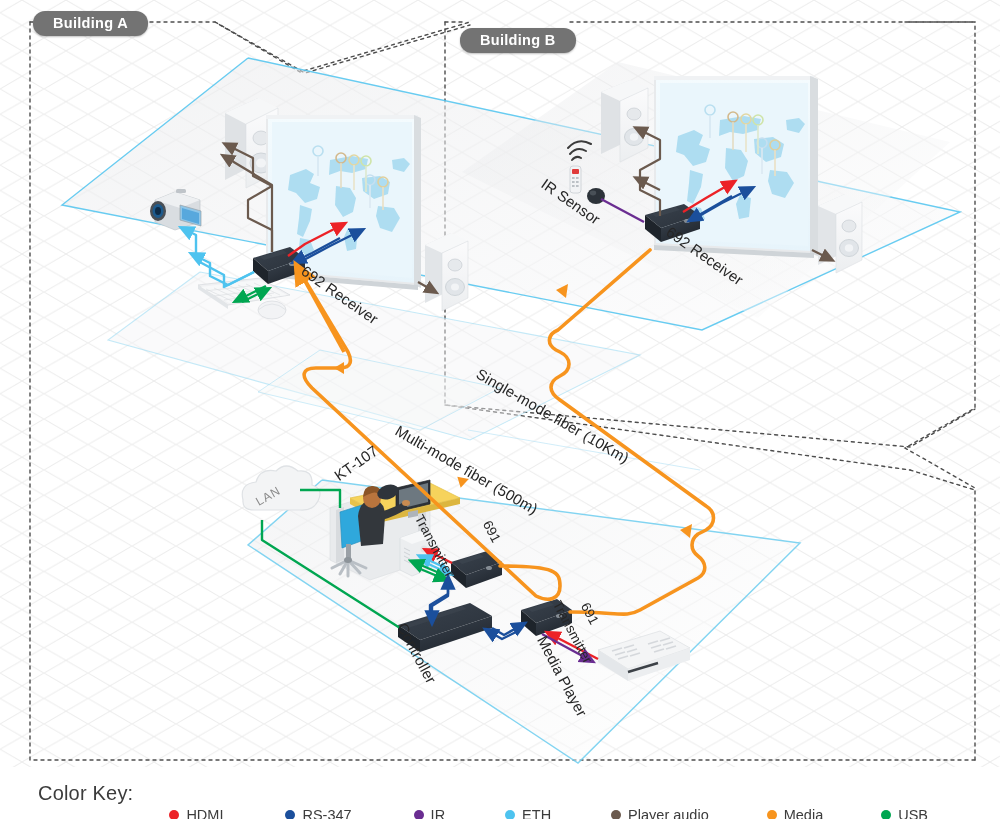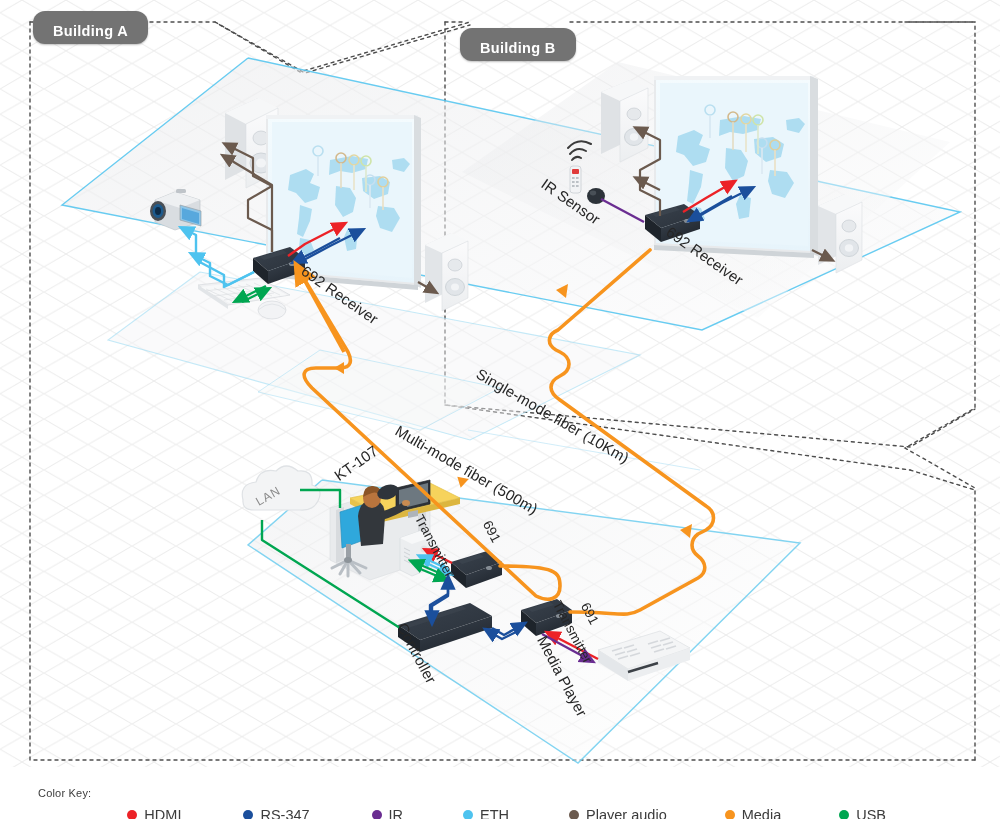--- a/index.html
+++ b/index.html
@@ -11,21 +11,21 @@
   }
   #stage{position:absolute;inset:0;width:1000px;height:819px;}
   svg.layer{position:absolute;left:0;top:0;width:1000px;height:819px;overflow:visible;}
 
   
   #colorkey{
     position:absolute;left:0;bottom:0;width:1000px;height:52px;
     display:flex;align-items:center;background:#fff;z-index:40;
   }
   #colorkey .ck-title{
-    margin-left:38px;font-size:11px;color:#3c3c3c;letter-spacing:.2px;
+    margin-left:38px;font-size:20px;color:#3c3c3c;letter-spacing:.2px;
   }
   #colorkey .ck-list{display:flex;align-items:center;margin-left:36px;}
   #colorkey .ck-item{display:flex;align-items:center;font-size:14.5px;color:#3c3c3c;margin-top:44px;}
   #colorkey .ck-dot{
     width:10px;height:10px;border-radius:50%;margin-right:7px;display:inline-block;
   }
   
   .ck-i0{margin-left:0}
   .ck-i1{margin-left:62px}
   .ck-i2{margin-left:62px}
@@ -37,21 +37,21 @@
   .label{
     position:absolute;font-size:15px;color:#262626;white-space:nowrap;
     letter-spacing:.1px;z-index:30;pointer-events:none;
   }
   .label.sm{font-size:13.5px;}
 
   .bld-badge{
     position:absolute;z-index:35;
     background:#737373;color:#fff;border-radius:12px;
     font-size:14.5px;font-weight:bold;letter-spacing:.3px;
-    padding:12px 20px 5px 20px;
+    padding:4px 20px 5px 20px;
     box-shadow:0 1px 2px rgba(0,0,0,.25);
   }
   .lan-txt{
     position:absolute;z-index:31;font-size:12px;color:#8a8a8a;
     transform:rotate(-30deg);letter-spacing:1px;pointer-events:none;
   }
 </style>
 </head>
 <body>
 

